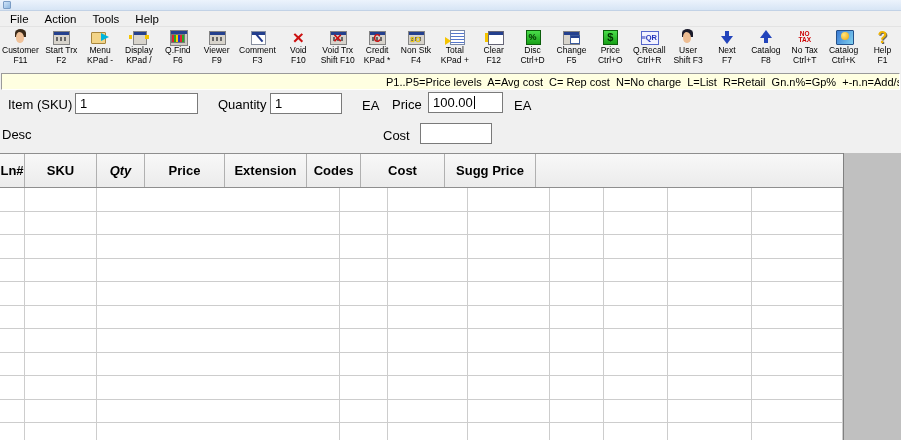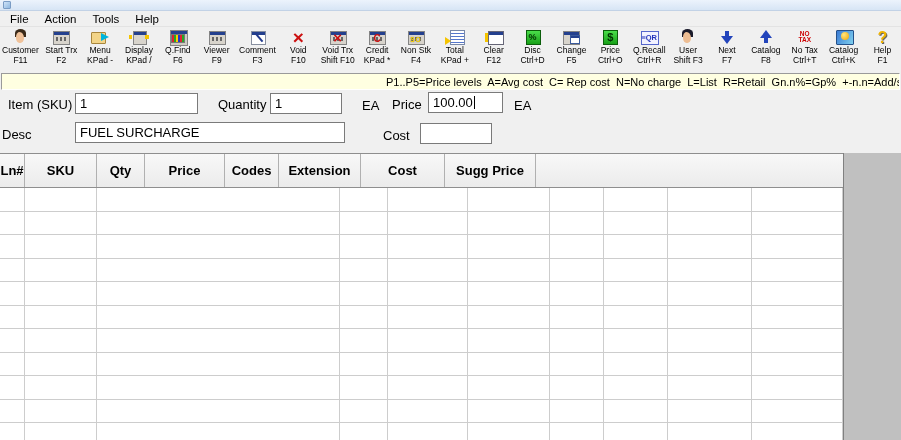--- a/index.html
+++ b/index.html
@@ -300,38 +300,35 @@
     <span>1</span>
   </div>
   <span class="flabel" style="left:362px;top:8px;">EA</span>
   <span class="flabel" style="left:392px;top:7px;">Price</span>
   <div class="tbox" style="left:428px;top:2px;width:75px;">
     <span>100.00</span><span class="caret"></span>
   </div>
   <span class="flabel" style="left:514px;top:8px;">EA</span>
 
   <span class="flabel" style="left:2px;top:37px;">Desc</span>
-  <div class="tbox" style="left:75px;top:32px;width:270px;">
-    <span>FUEL SURCHARGE</span>
-  </div>
   <span class="flabel" style="left:383px;top:38px;">Cost</span>
   <div class="tbox" style="left:420px;top:33px;width:72px;">
     <span></span>
   </div>
 </div>
 
 <div class="gridwrap">
   <div class="grid">
     <div class="ghead">
         <div class="hcell" style="width: 25px; flex: 0 0 25px;">Ln#</div>
         <div class="hcell" style="width: 72px; flex: 0 0 72px;">SKU</div>
-        <div class="hcell" style="width: 48px; flex: 0 0 48px;">Qty</div>
+        <div class="hcell" style="width: 48px; flex: 0 0 48px; font-style: italic;">Qty</div>
         <div class="hcell" style="width: 80px; flex: 0 0 80px;">Price</div>
+        <div class="hcell" style="width: 82px; flex: 0 0 82px;">Extension</div>
         <div class="hcell" style="width: 54px; flex: 0 0 54px;">Codes</div>
-        <div class="hcell" style="width: 82px; flex: 0 0 82px;">Extension</div>
         <div class="hcell" style="width: 84px; flex: 0 0 84px;">Cost</div>
         <div class="hcell" style="width: 91px; flex: 0 0 91px;">Sugg Price</div>
       </div>
     <div class="gbody">
         <div class="grow">
           <div class="gcell" style="width: 25px; flex: 0 0 25px;"></div>
           <div class="gcell" style="width: 72px; flex: 0 0 72px;"></div>
           <div class="gcell" style="width: 243px; flex: 0 0 243px;"></div>
           <div class="gcell" style="width: 48px; flex: 0 0 48px;"></div>
           <div class="gcell" style="width: 80px; flex: 0 0 80px;"></div>

